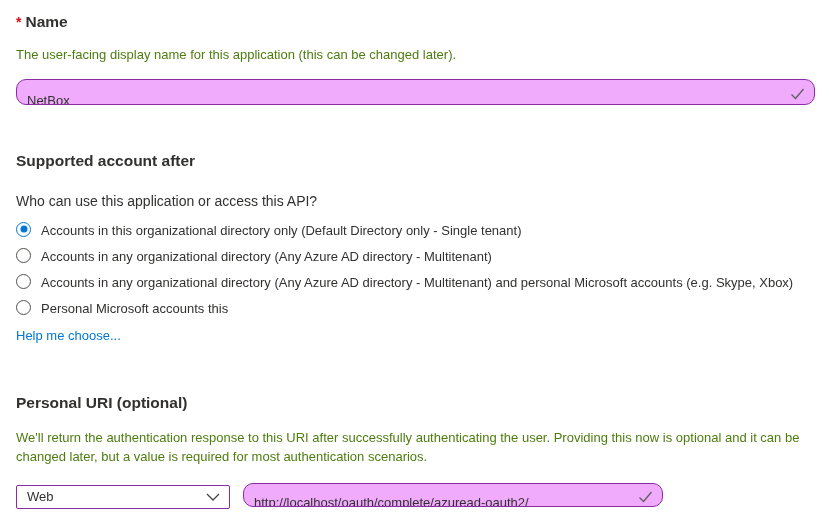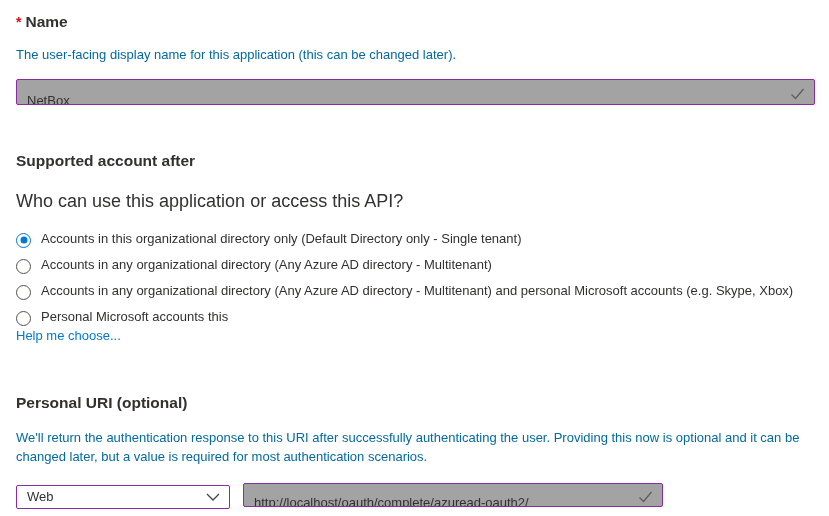--- a/index.html
+++ b/index.html
@@ -7,40 +7,40 @@
   body {
     width: 829px; height: 516px; overflow: hidden;
     font-family: "Liberation Sans", sans-serif;
     color: #323130;
   }
   .page { padding: 12px 14px 0 16px; }
 
   .section-label { font-size: 15.5px; font-weight: 700; line-height: 20px; color: #323130; }
   .required-star { color: #e00b0c; margin-right: 4px; font-size: 14px; }
 
-  .desc { font-size: 13px; line-height: 19px; color: #0369a1; margin-top: 13px; }
+  .desc { font-size: 13px; line-height: 19px; color: #4d7c0f; margin-top: 13px; }
 
   .field-wrap { position: relative; margin-top: 15px; }
   .text-input {
     width: 100%; height: 26px;
-    border: 1.4px solid #8a2da5; border-radius: 2px;
+    border: 1.4px solid #8a2da5; border-radius: 10px;
     font-family: "Liberation Sans", sans-serif;
     font-size: 13px; color: #323130;
-    padding: 16px 28px 0 10px; outline: none; background: #a3a3a3;
+    padding: 16px 28px 0 10px; outline: none; background: #f0abfc;
   }
   .input-check {
     position: absolute; right: 10px; top: 50%; transform: translateY(-50%);
     display: inline-flex; pointer-events: none;
   }
 
   .section { margin-top: 42px; }
-  .question { font-size: 18px; line-height: 18px; margin-top: 21px; }
+  .question { font-size: 14px; line-height: 18px; margin-top: 21px; }
 
   .radio-group { margin-top: 12px; }
-  .radio-row { display: flex; align-items: flex-end; height: 26px; cursor: pointer; }
+  .radio-row { display: flex; align-items: flex-start; height: 26px; cursor: pointer; }
   .radio {
     width: 15px; height: 15px; border-radius: 50%;
     border: 1px solid #55524f; background: #fff;
     flex: 0 0 auto; position: relative;
   }
   .radio.selected { border: 1.5px solid #0078d4; }
   .radio.selected::after {
     content: ""; position: absolute; left: 50%; top: 50%;
     width: 7px; height: 7px; border-radius: 50%;
     background: #0078d4; transform: translate(-50%, -50%);

